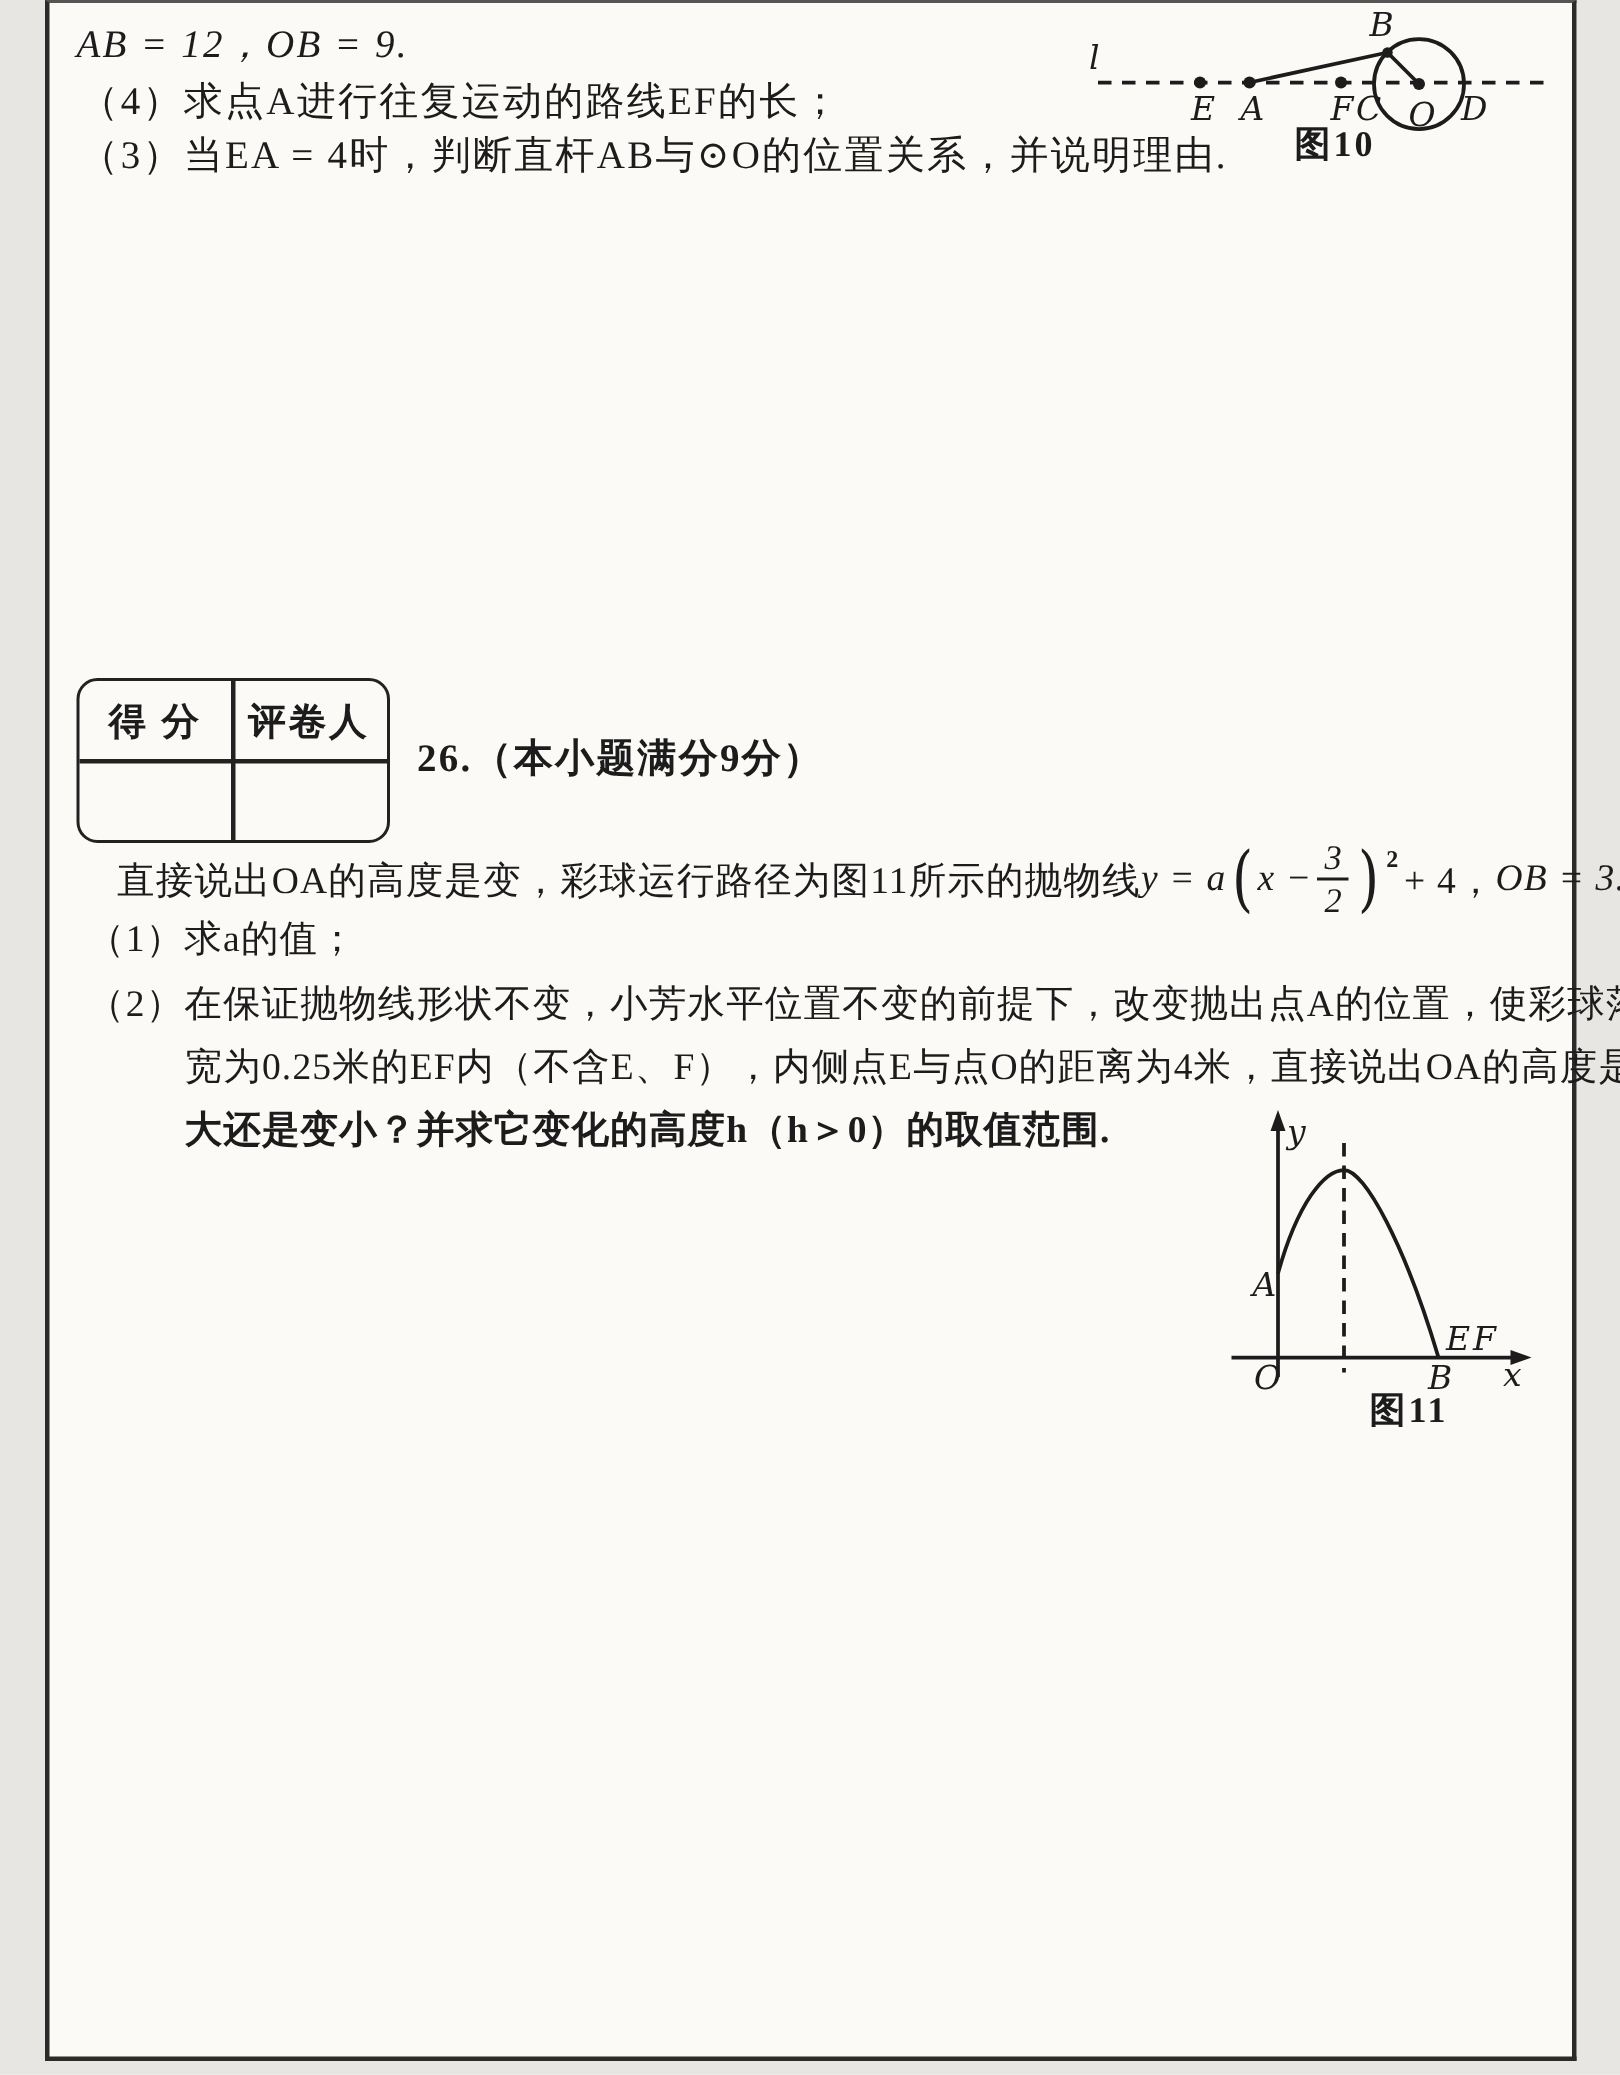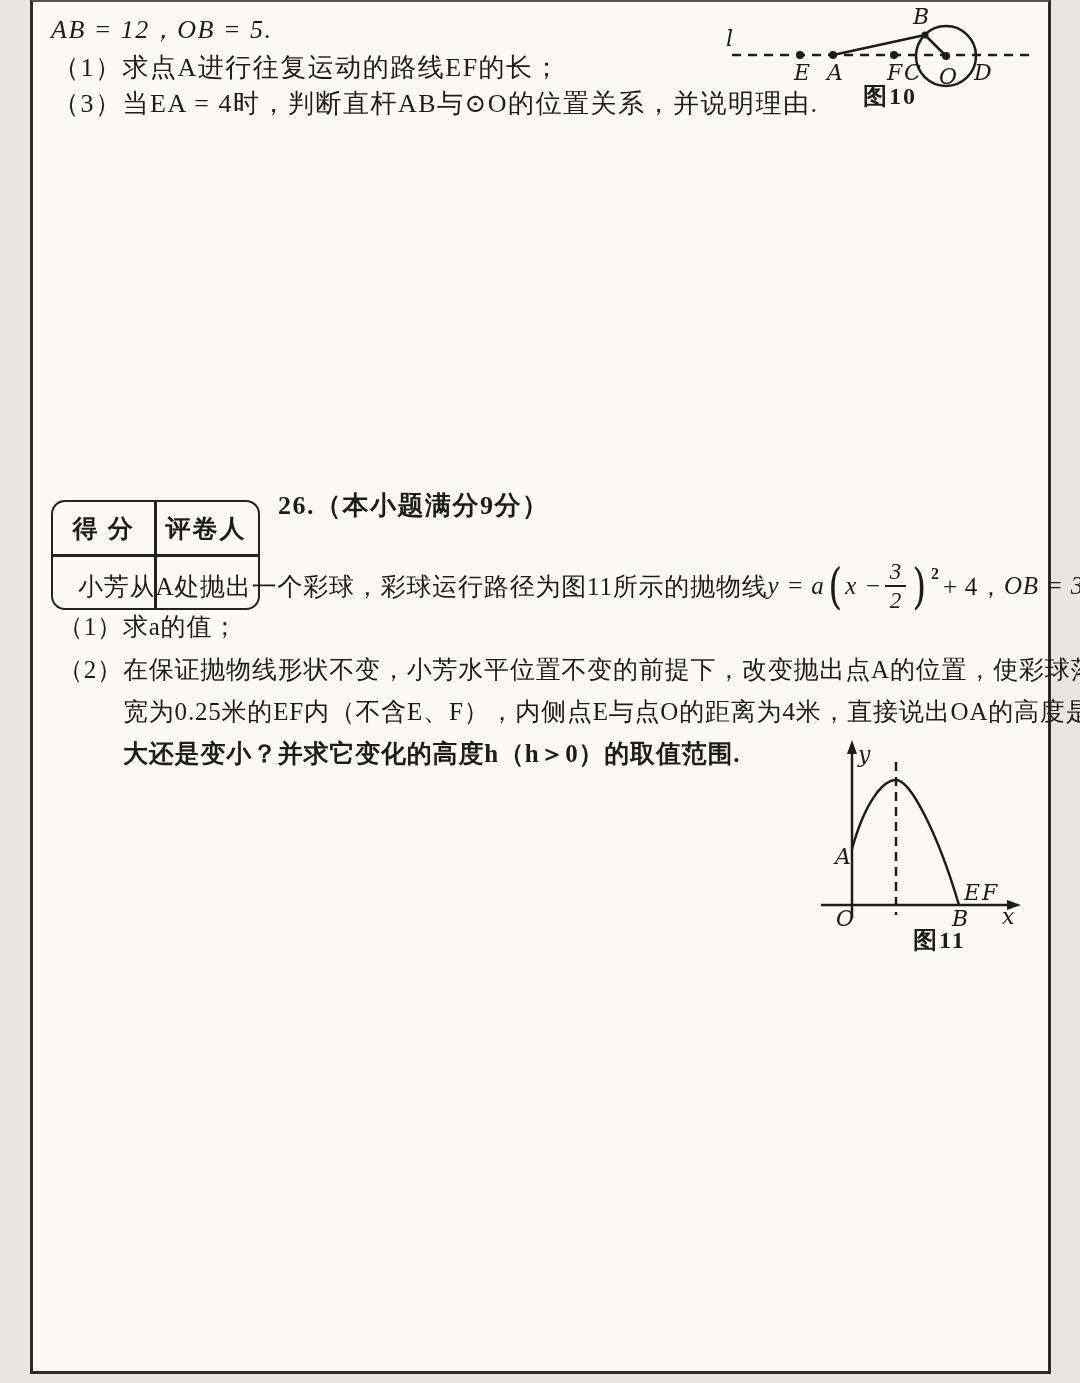--- a/index.html
+++ b/index.html
@@ -25,21 +25,20 @@
   .it{font-style:italic;}
   .bold{font-weight:bold;}
 
   
   .score-table{
     position:absolute; left:18px; top:450px;
     width:205px; height:106px;
     border:2.5px solid #222;
     border-radius:14px;
     background:transparent;
-    margin-top:48px;
   }
   .score-table .vline{position:absolute; left:101px; top:0; width:2.5px; height:100%; background:#222;}
   .score-table .hline{position:absolute; left:0; top:52px; width:100%; height:2.5px; background:#222;}
   .score-table .cell{
     position:absolute; top:0; height:52px;
     display:flex; align-items:center; justify-content:center;
     font-size:25px; font-weight:600; letter-spacing:2px;
   }
   .score-table .c1{left:0; width:101px;}
   .score-table .c2{left:103px; width:100px;}
@@ -71,22 +70,22 @@
 
   svg text{fill:#1c1c1c;}
   .svglabel{font-family:"DejaVu Serif",serif; font-style:italic; font-size:22px;}
   .svgcap{font-family:"Liberation Serif",serif; font-weight:600; font-size:24px; letter-spacing:2px;}
 </style>
 </head>
 <body>
 
 <div class="frame">
 
-  <div class="abs t it" style="left:18px; top:12px;">AB = 12，OB = 5.</div>
-  <div class="abs t" style="left:20px; top:50px;">（1）求点A进行往复运动的路线EF的长；</div>
+  <div class="abs t it" style="left:18px; top:12px;">AB = 12，OB = 9.</div>
+  <div class="abs t" style="left:20px; top:50px;">（4）求点A进行往复运动的路线EF的长；</div>
   <div class="abs t" style="left:20px; top:86px;">（3）当EA = 4时，判断直杆AB与⊙O的位置关系，并说明理由.</div>
 
   <svg class="abs" style="left:675px; top:2px;" width="340" height="106" viewBox="0 0 340 106">
 
     <line x1="24" y1="51" x2="325" y2="51" stroke="#1c1c1c" stroke-width="2.5" stroke-dasharray="9,7"></line>
 
     <circle cx="238" cy="52" r="30" fill="none" stroke="#1c1c1c" stroke-width="2.5"></circle>
 
     <line x1="125" y1="51" x2="217" y2="31" stroke="#1c1c1c" stroke-width="2.5"></line>
     <line x1="238" y1="52" x2="217" y2="31" stroke="#1c1c1c" stroke-width="2.5"></line>
@@ -111,21 +110,21 @@
   <div class="score-table">
     <div class="vline"></div>
     <div class="hline"></div>
     <div class="cell c1">得 分</div>
     <div class="cell c2">评卷人</div>
   </div>
 
   <div class="abs t bold" style="left:245px; top:488px;">26.（本小题满分9分）</div>
 
   <div class="eqline">
-    <span class="seg">小芳从A处抛出一个彩球，彩球运行路径为图11所示的抛物线</span>
+    <span class="seg">直接说出OA的高度是变，彩球运行路径为图11所示的抛物线</span>
     <span class="seg it">y = a</span>
     <span class="bigparen">(</span>
     <span class="seg it">x −</span>
     <span class="frac">
       <span class="num">3</span>
       <span class="den">2</span>
     </span>
     <span class="bigparen">)</span>
     <span class="sup">2</span>
     <span class="seg">+ 4，</span>

